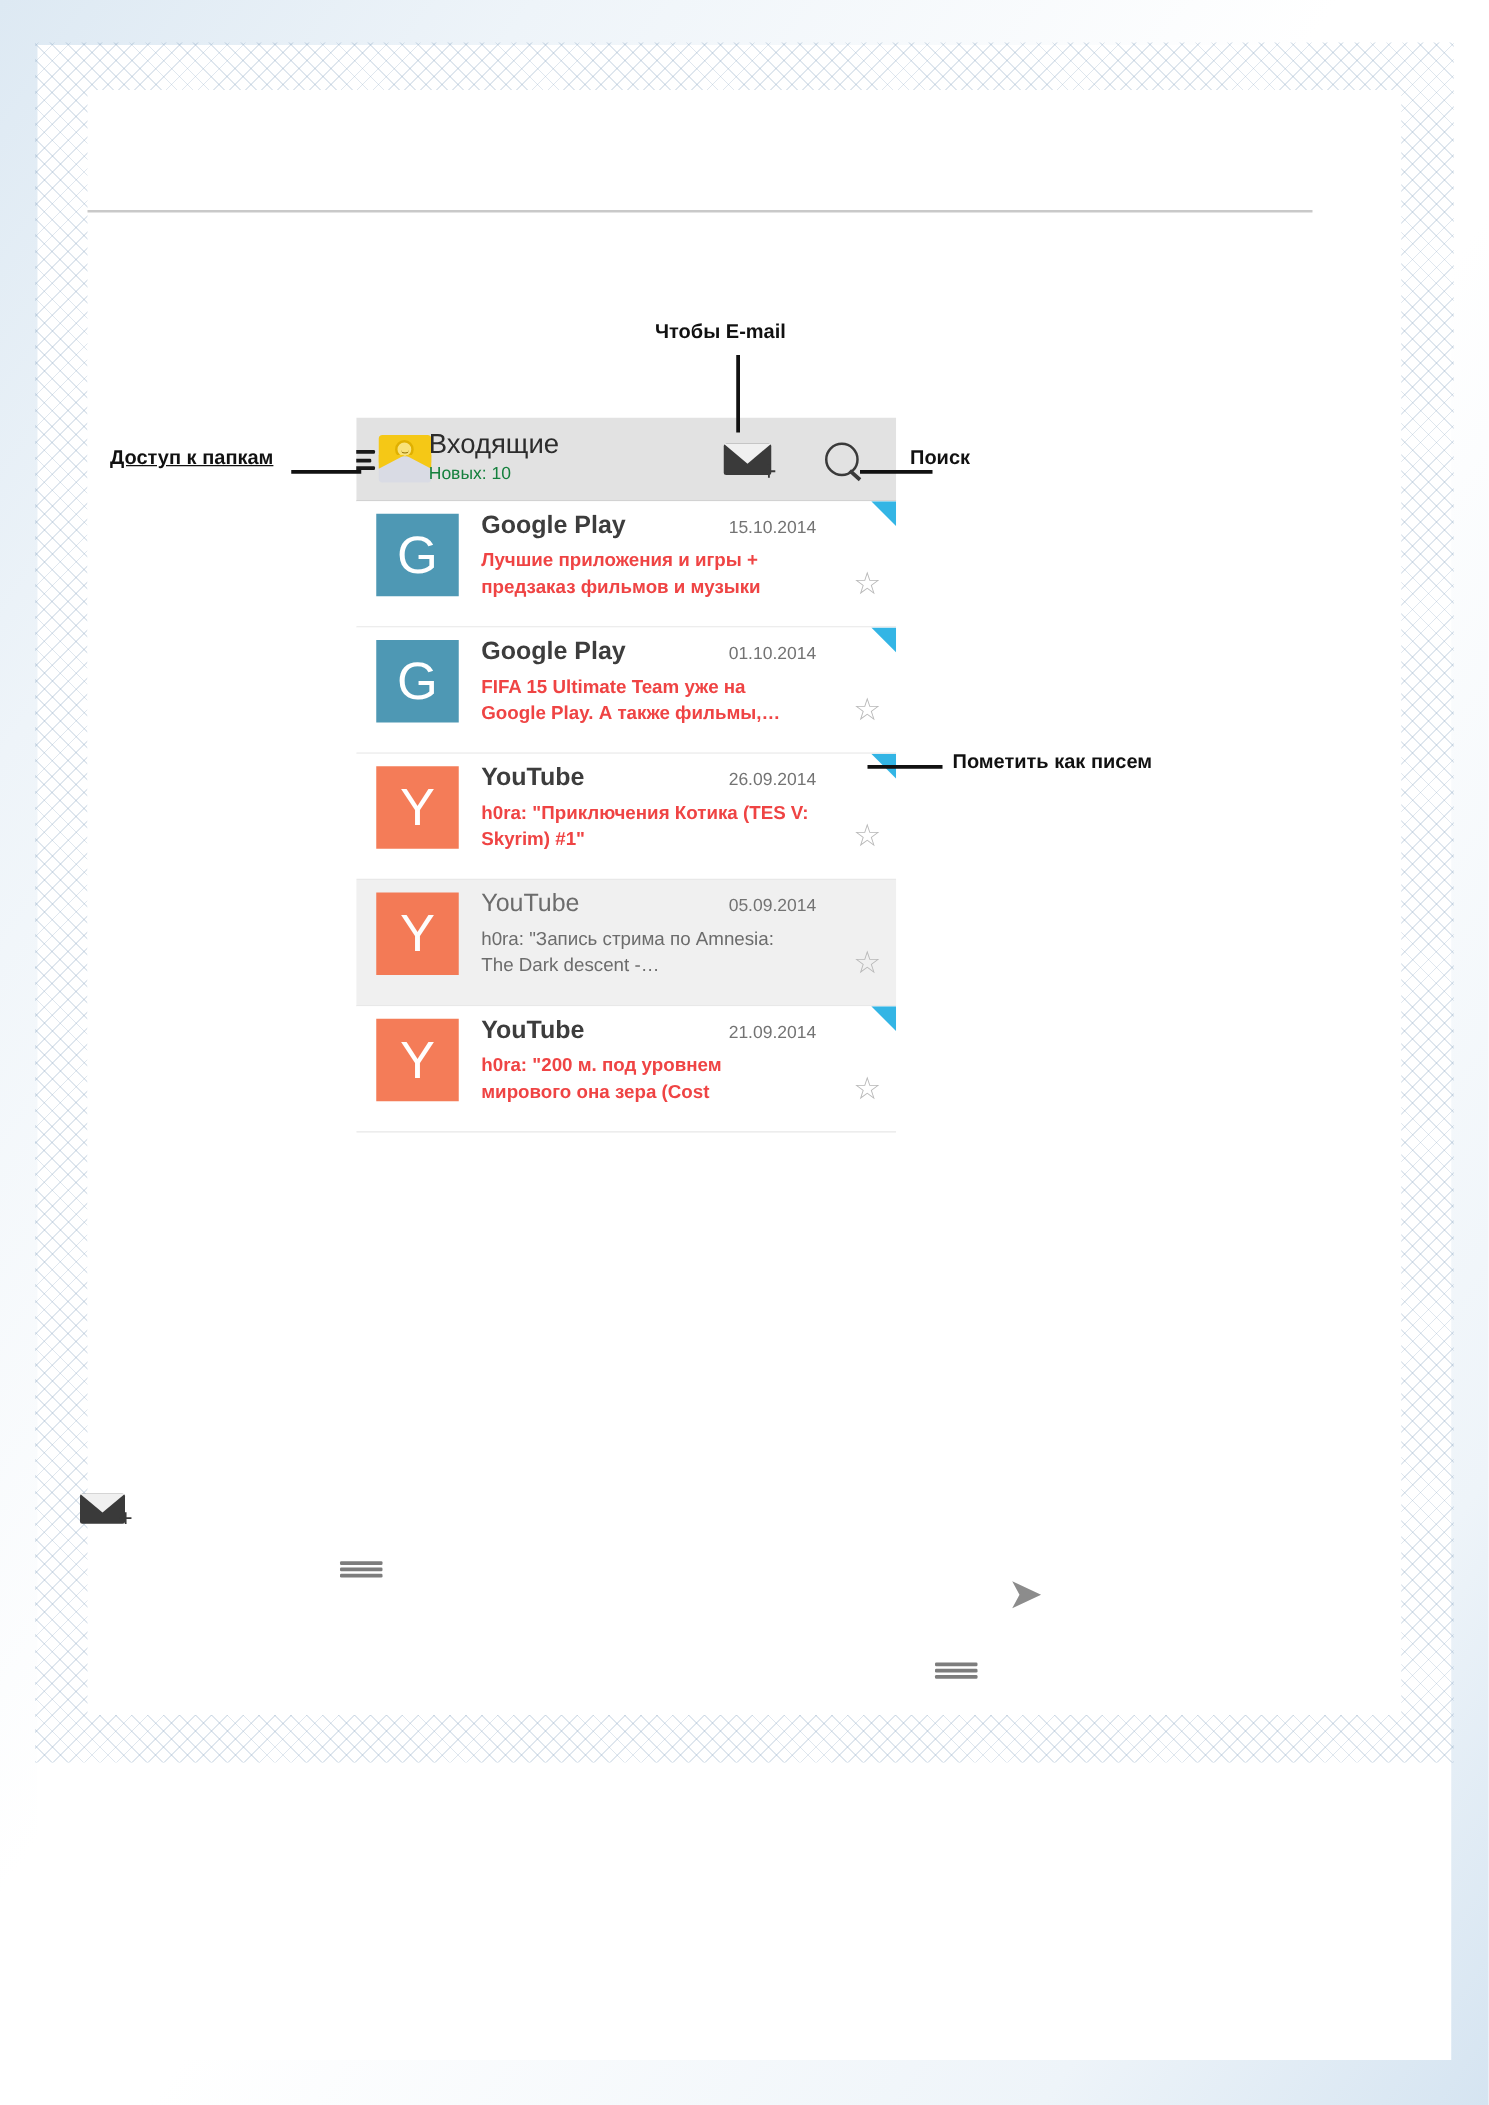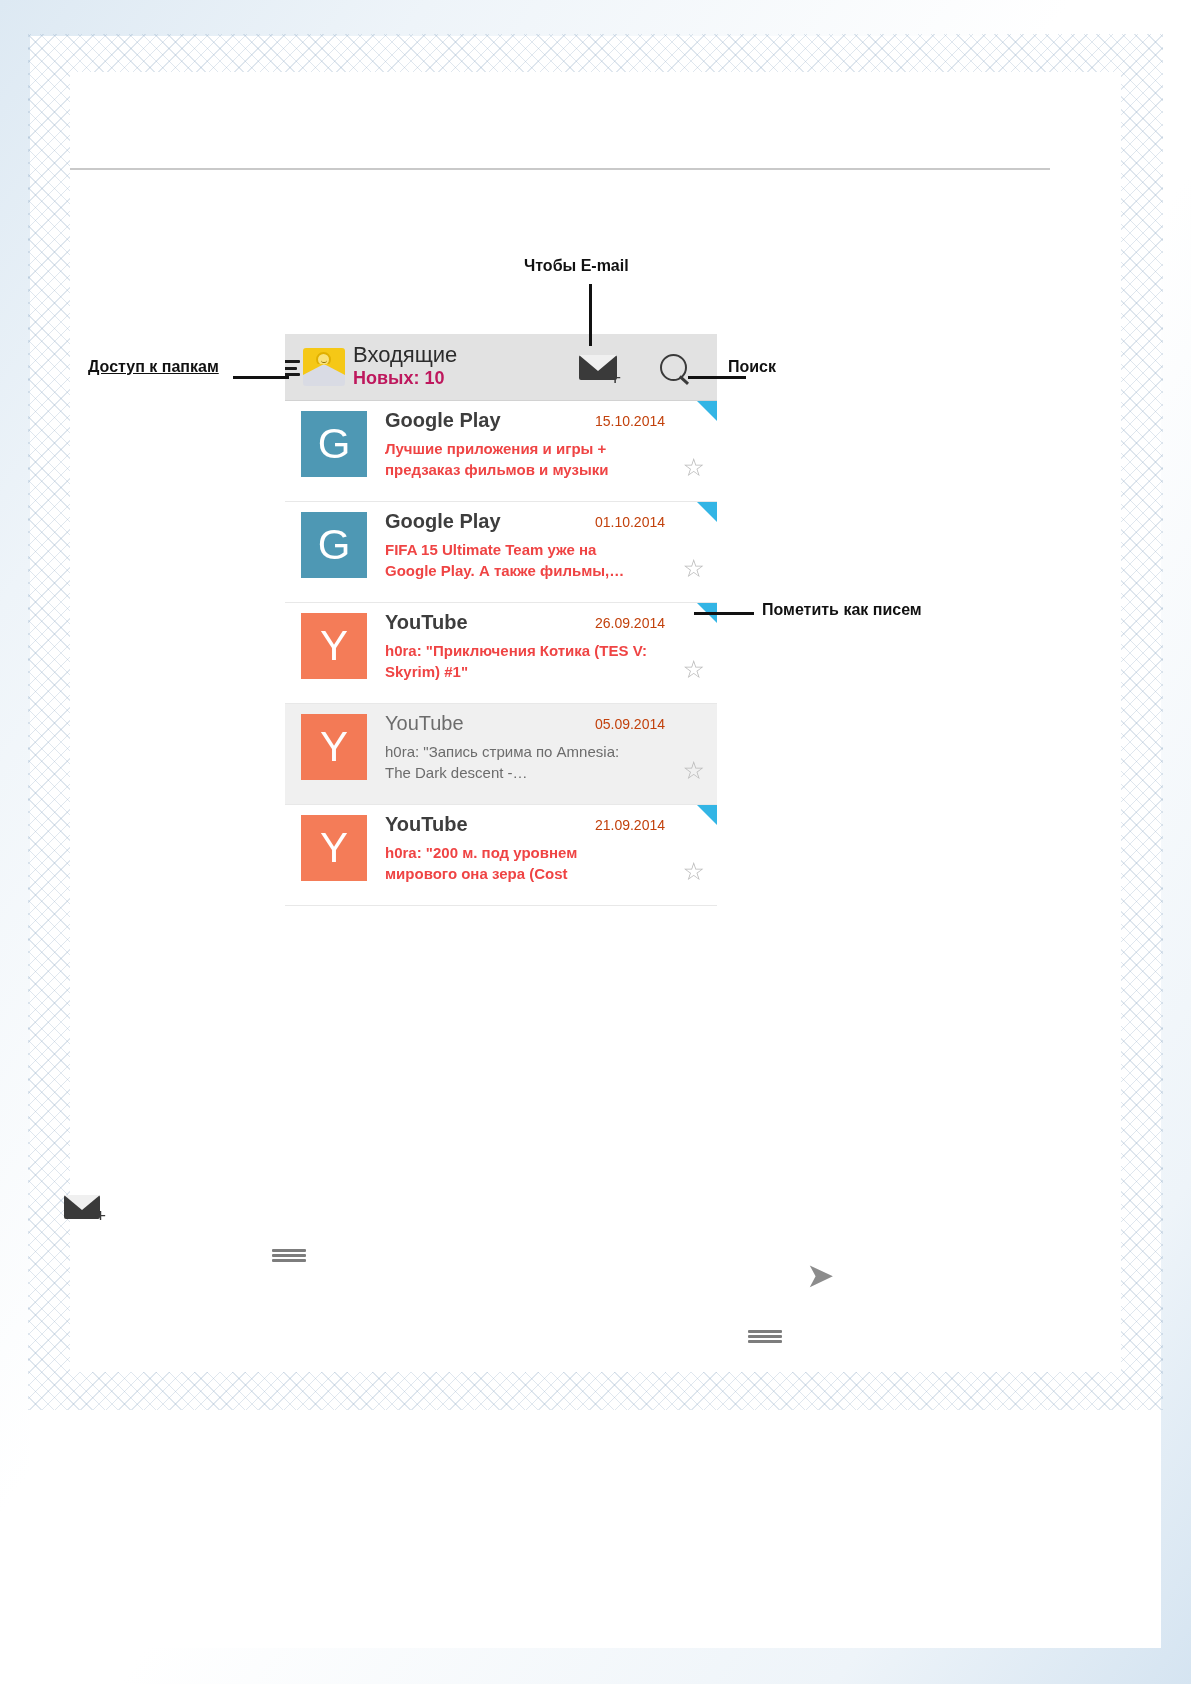--- a/index.html
+++ b/index.html
@@ -153,33 +153,33 @@
     content: "";
     position: absolute;
     left: 0; top: -1px;
     border-left: 21px solid #f5c816;
     border-right: 21px solid #f5c816;
     border-bottom: 11px solid transparent;
   }
 
   .title-block {
     position: absolute;
-    left: 68px;
+    left: 58px;
     top: 8px;
   }
   .app-title {
     font-size: 22px;
     color: #2c2c2c;
     line-height: 26px;
     font-weight: 400;
   }
   .app-subtitle {
-    font-size: 18px;
-    color: #be185d;
-    font-weight: bold;
+    font-size: 14px;
+    color: #15803d;
+    font-weight: normal;
     line-height: 18px;
     margin-top: 1px;
   }
 
   .bar-btn {
     position: absolute;
     top: 14px;
     width: 54px;
     height: 40px;
     cursor: pointer;
@@ -334,24 +334,24 @@
     font-size: 20px;
     color: #3d3d3d;
     font-weight: bold;
   }
   .mail-row.read .sender {
     font-weight: 400;
     color: #6c6c6c;
   }
   .date {
     position: absolute;
-    right: 52px;
+    right: 64px;
     top: 12px;
     font-size: 14px;
-    color: #c2410c;
+    color: #737373;
   }
   .snippet {
     position: absolute;
     left: 100px;
     top: 37px;
     width: 262px;
     font-size: 15px;
     line-height: 21px;
     color: #ef4444;
     font-weight: bold;

